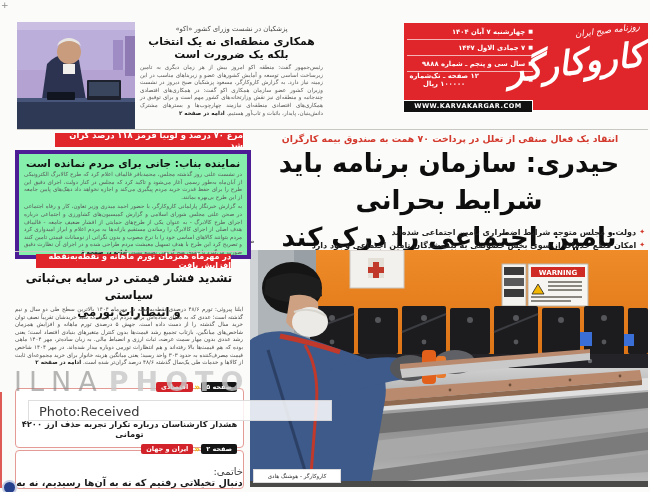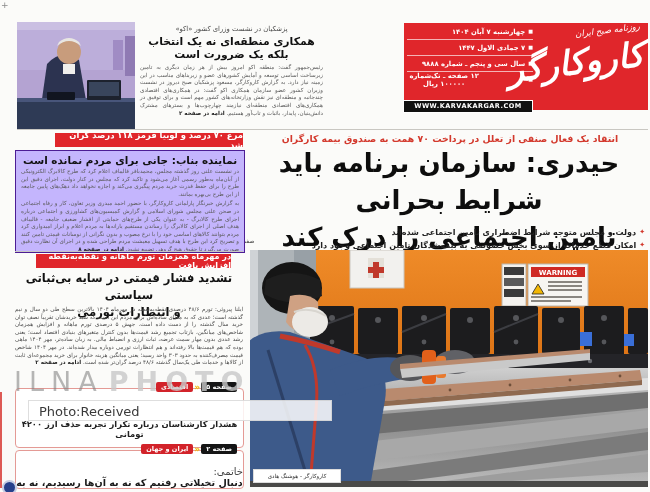--- a/index.html
+++ b/index.html
@@ -5,21 +5,21 @@
   html,body{margin:0;padding:0;}
   body{width:650px;height:492px;background:#fbfbf9;font-family:"DejaVu Sans",sans-serif;overflow:hidden;position:relative;}
   .abs{position:absolute;}
   .rtl{direction:rtl;unicode-bidi:embed;}
   .center{text-align:center;}
   .jus{text-align:justify;}
   .red-banner{background:#e0262b;color:#fff;font-weight:bold;display:flex;align-items:center;justify-content:center;}
   .hair{background:#c9c7c2;height:1px;}
   .bodytxt{color:#5a5a5a;font-size:5.6px;line-height:7.6px;}
   .cont{color:#222;font-weight:bold;}
-  .boxed{background:#c4b5fd;border:1px solid #4c1d95;}
+  .boxed{background:#86efac;border:4px solid #4c1d95;}
   .redbox{background:#fff;border:1px solid #e49a95;border-radius:4px;}
   .cat-tab{position:absolute;top:-7px;right:6px;display:flex;align-items:center;gap:1px;direction:ltr;}
   .cat-red{background:#d2232a;color:#fff;font-size:6.5px;font-weight:bold;padding:1px 5px;border-radius:2px;}
   .cat-chev{color:#f2b705;font-size:9px;font-weight:bold;line-height:8px;}
   .cat-black{background:#151515;color:#fff;font-size:6.5px;font-weight:bold;padding:1px 5px;border-radius:2px;}
   .date-row{display:flex;align-items:center;direction:rtl;color:#fff;font-weight:bold;font-size:6.8px;height:15px;border-bottom:1px solid rgba(255,255,255,.65);text-align:center;}
   .date-row:last-child{border-bottom:none;gap:44px;}
   .date-sq{font-size:5px;margin-left:3px;line-height:1;}
   .bullet-line{display:flex;direction:rtl;align-items:center;font-size:8px;font-weight:bold;color:#222;line-height:13px;}
   .bullet-ic{color:#d3392d;font-size:7px;margin-left:3px;}

